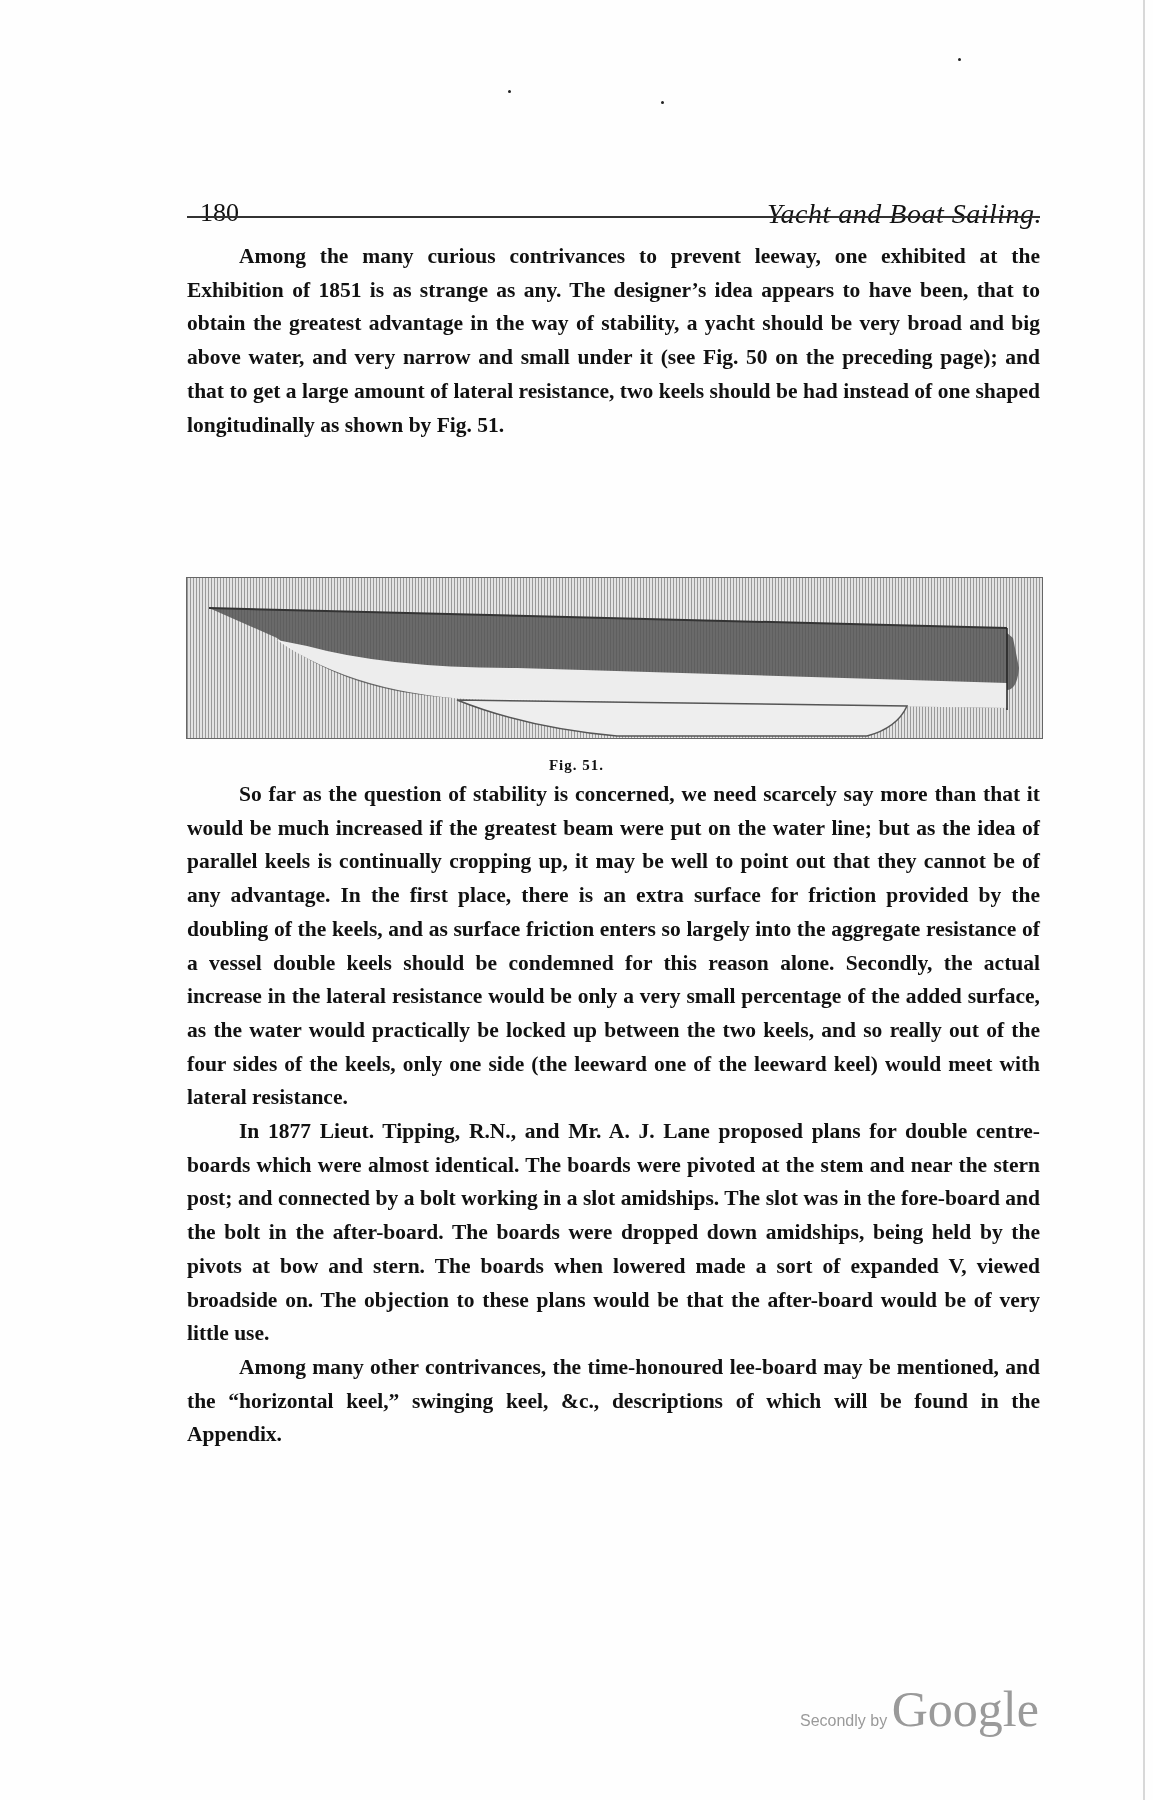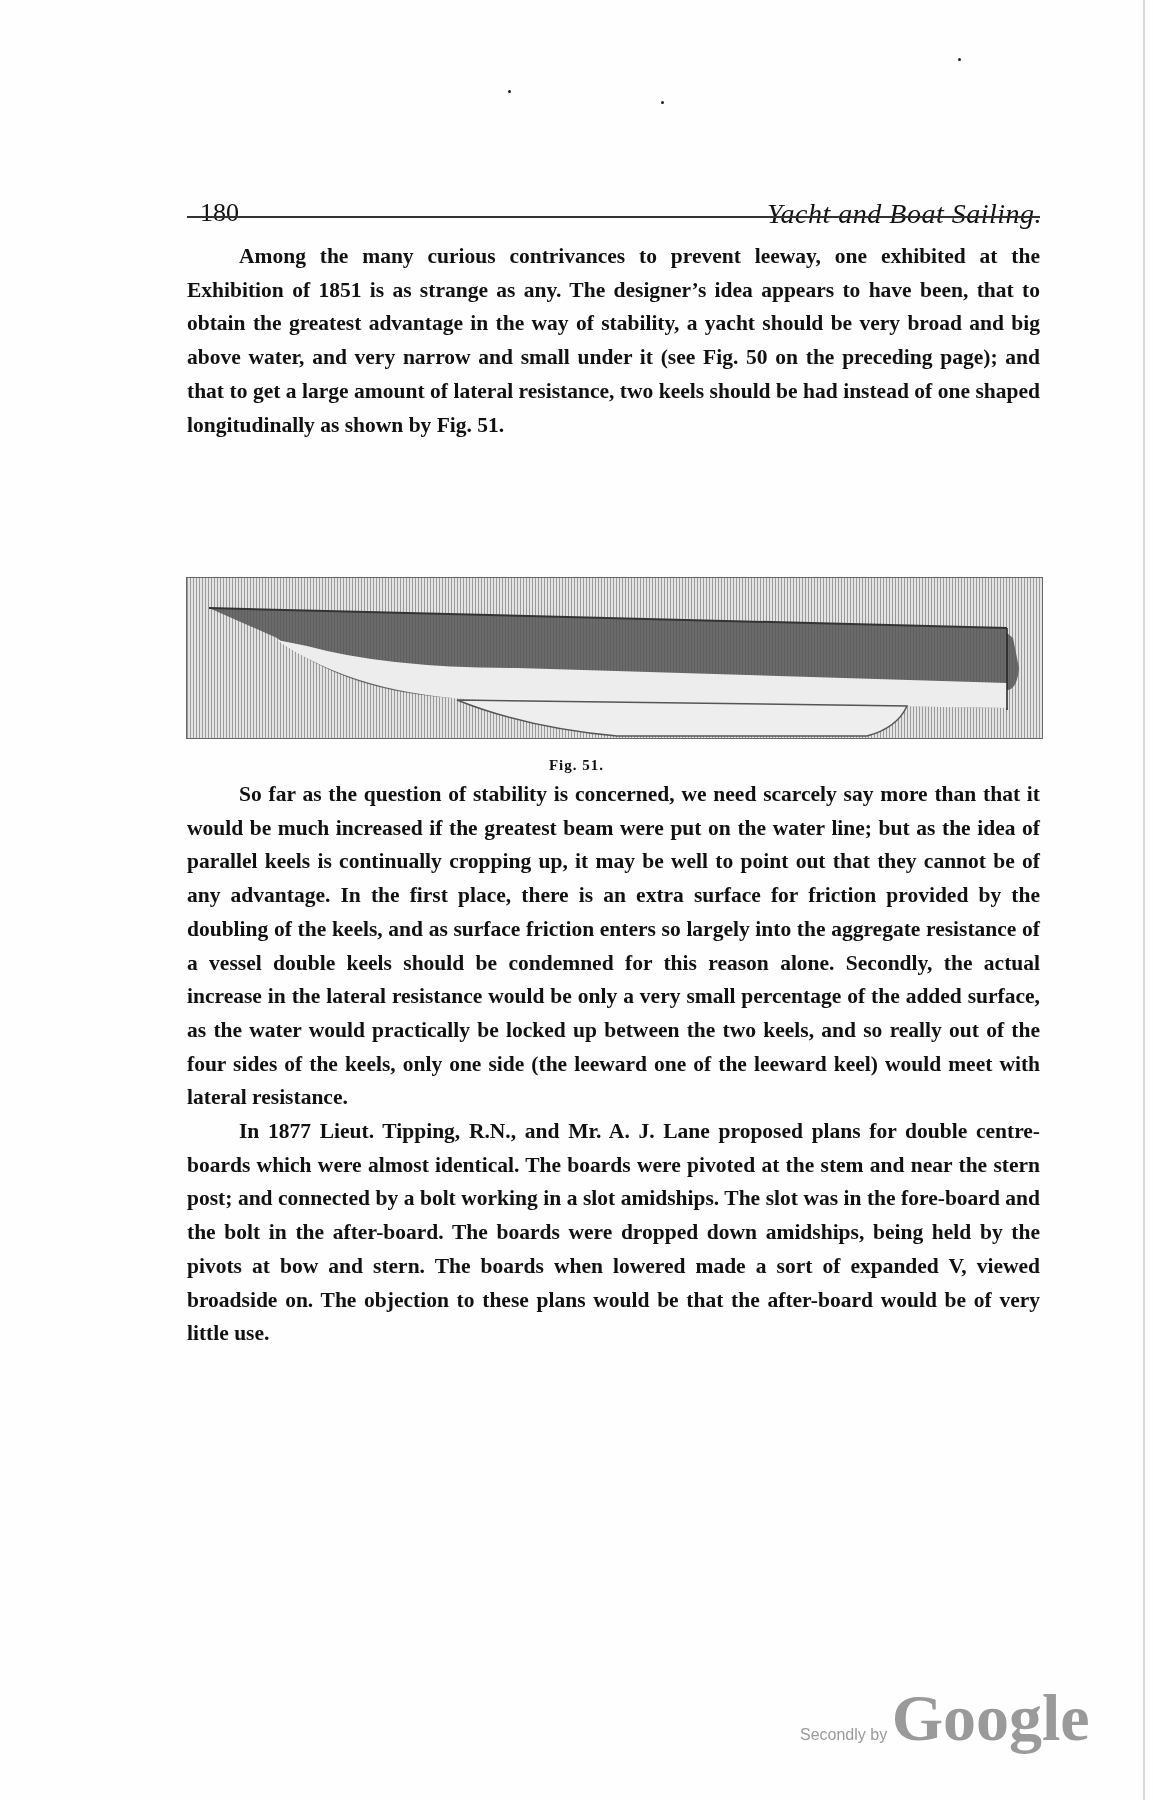--- a/index.html
+++ b/index.html
@@ -18,21 +18,21 @@
   .body-text p.indent { text-indent:52px; }
   .block1 { top:240px; }
   .block2 { top:778px; }
   .figure { position:absolute; left:186px; top:577px; width:855px; height:160px;
             background:repeating-linear-gradient(90deg,#9a9a9a 0 1px,#e4e4e4 1px 3px);
             border:1px solid #666; }
   .caption { position:absolute; left:0; width:1153px; top:757px; text-align:center;
              font-size:15px; font-weight:bold; font-family:"Liberation Serif", serif; letter-spacing:1px; }
   .watermark { position:absolute; left:800px; top:1680px; color:#9a9a9a; font-family:"Liberation Sans", sans-serif; }
   .watermark .small { font-size:16px; }
-  .watermark .big { font-size:66px; font-family:"Liberation Serif", serif;font-weight:bold; }
+  .watermark .big { font-size:50px; font-family:"Liberation Serif", serif; }
 </style>
 </head>
 <body>
 
 <div class="edge"></div>
 <div class="speck" style="left:508px;top:90px"></div>
 <div class="speck" style="left:661px;top:101px"></div>
 <div class="speck" style="left:958px;top:58px"></div>
 
 <div class="header">
@@ -52,18 +52,19 @@
     <path d="M270 122 Q340 150 430 158 L680 158 Q710 150 720 128 Z" fill="#eee" stroke="#555" stroke-width="1.5"></path>
     <path d="M22 30 L820 50" stroke="#333" stroke-width="2" fill="none"></path>
     <line x1="820" y1="50" x2="820" y2="132" stroke="#222" stroke-width="1.5"></line>
   </svg>
 </div>
 <div class="caption">Fig. 51.</div>
 
 <div class="body-text block2">
   <p class="indent">So far as the question of stability is concerned, we need scarcely say more than that it would be much increased if the greatest beam were put on the water line;  but as the idea of parallel keels is continually cropping up, it may be well to point out that they cannot be of any advantage. In the first place, there is an extra surface for friction provided by the doubling of the keels, and as surface friction enters so largely into the aggregate resistance of a vessel double keels should be condemned for this reason alone.  Secondly, the actual increase in the lateral resistance would be only a very small percentage of the added surface, as the water would practically be locked up between the two keels, and so really out of the four sides of the keels, only one side (the leeward one of the leeward keel) would meet with lateral resistance.</p>
   <p class="indent">In 1877 Lieut. Tipping, R.N., and Mr. A. J. Lane proposed plans for double centre-boards which were almost identical.  The boards were pivoted at the stem and near the stern post; and connected by a bolt working in a slot amidships.  The slot was in the fore-board and the bolt in the after-board.  The boards were dropped down amidships, being held by the pivots at bow and stern.  The boards when lowered made a sort of expanded V, viewed broadside on.  The objection to these plans would be that the after-board would be of very little use.</p>
+  <p class="indent">Among many other contrivances, the time-honoured lee-board may be mentioned, and the “horizontal keel,” swinging keel, &amp;c., descriptions of which will be found in the Appendix.</p>
 </div>
 
 <div class="watermark">
   <span class="small">Secondly by</span>
   <span class="big">Google</span>
 </div>
 
 </body></html>

